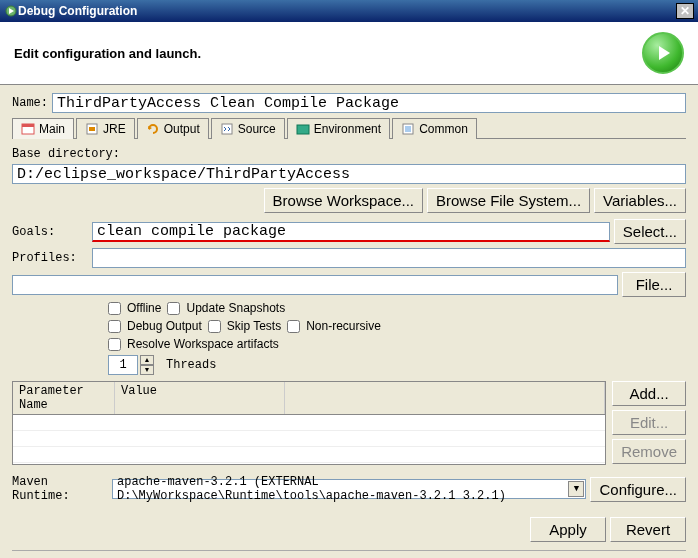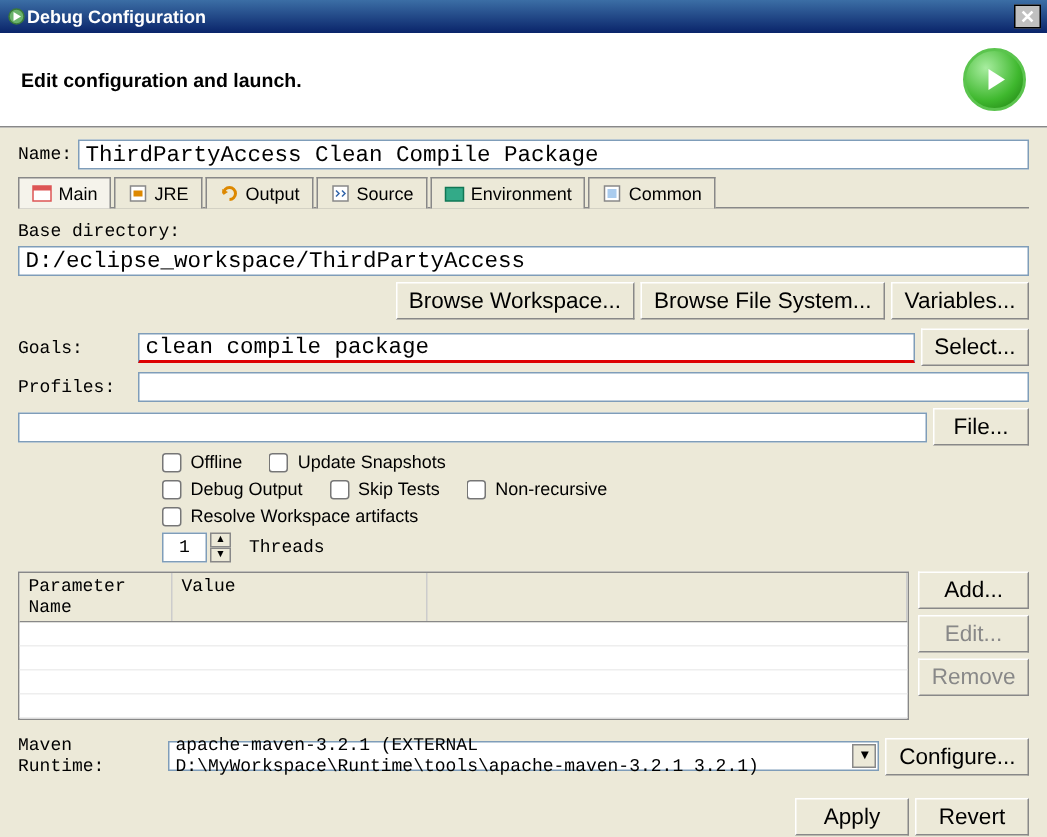--- a/index.html
+++ b/index.html
@@ -18,28 +18,28 @@
 .btn { background: #ece9d8; border: 1px solid #888; border-top-color: #fff; border-left-color: #fff; padding: 3px 8px; font-size: 15px; font-family: inherit; min-width: 64px; text-align: center; cursor: pointer; }
 .btn.wide { min-width: 110px; }
 .btn.disabled { color: #888; }
 .tabs { display: flex; border-bottom: 1px solid #888; margin-bottom: 8px; }
 .tab { display: flex; align-items: center; background: #ece9d8; border: 1px solid #888; border-bottom: none; padding: 3px 8px; margin-right: 2px; cursor: pointer; position: relative; top: 1px; gap: 4px; }
 .tab.active { background: #f5f3eb; font-weight: normal; }
 .icon { width: 14px; height: 14px; display: inline-flex; align-items: center; justify-content: center; }
 .btn-row { display: flex; justify-content: flex-end; gap: 4px; margin-top: 4px; }
 .checkbox-row { display: flex; align-items: center; gap: 6px; margin: 4px 0 4px 96px; }
 .checkbox-row input { margin-right: 2px; }
-.checkgroup { display: flex; gap: 18px; flex-wrap: wrap; justify-content: flex-end; }
+.checkgroup { display: flex; gap: 6px; flex-wrap: wrap; justify-content: flex-end; }
 .cb { display: flex; align-items: center; gap: 4px; }
 .spinner { display: flex; align-items: center; }
 .spinner input { width: 30px; height: 20px; border: 1px solid #7f9db9; text-align: center; font-family: "Courier New", monospace; font-size: 12px; }
 .spinner-btns { display: flex; flex-direction: column; }
 .spinner-btns div { width: 14px; height: 10px; border: 1px solid #888; font-size: 7px; line-height: 7px; text-align: center; background: #ece9d8; cursor: pointer; }
 .table-wrap { display: flex; gap: 6px; margin-top: 6px; }
-.table { flex: 1; border: 1px solid #888; background: #fff; height: 99px; overflow: hidden; }
+.table { flex: 1; border: 1px solid #888; background: #fff; height: 84px; overflow: hidden; }
 .table-head { display: flex; background: #ece9d8; border-bottom: 1px solid #888; }
 .th { border-right: 1px solid #ccc; padding: 2px 6px; font-family: "Courier New", monospace; }
 .th1 { width: 102px; } .th2 { width: 170px; } .th3 { flex: 1; }
 .table-body { background: #fff; }
 .table-body .tr { height: 16px; border-bottom: 1px solid #eee; }
 .side-btns { display: flex; flex-direction: column; gap: 4px; }
 .select { flex: 1; border: 1px solid #7f9db9; background: #fff; height: 20px; display: flex; align-items: center; padding: 0 4px; font-family: "Courier New", monospace; font-size: 12px; position: relative; }
 .select-arrow { position: absolute; right: 1px; top: 1px; width: 16px; height: 16px; background: #ece9d8; border: 1px solid #888; display: flex; align-items: center; justify-content: center; font-size: 9px; }
 .sep { border-top: 1px solid #aaa; margin: 8px 0; }
 </style>

